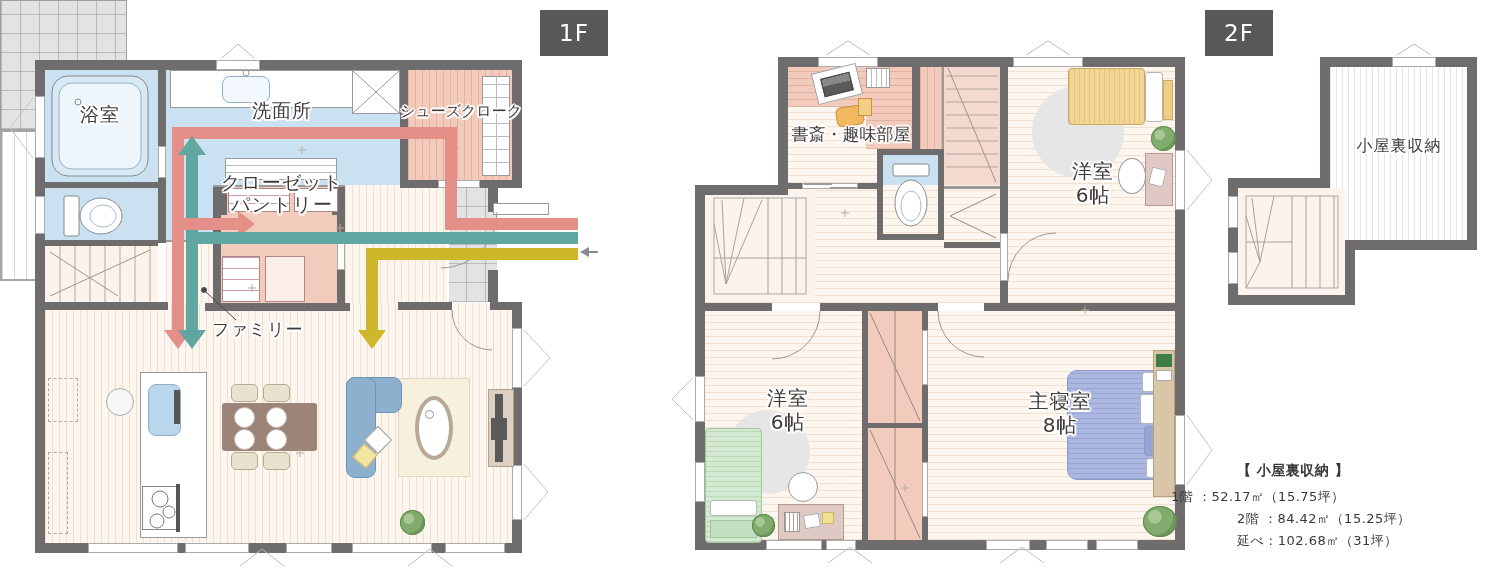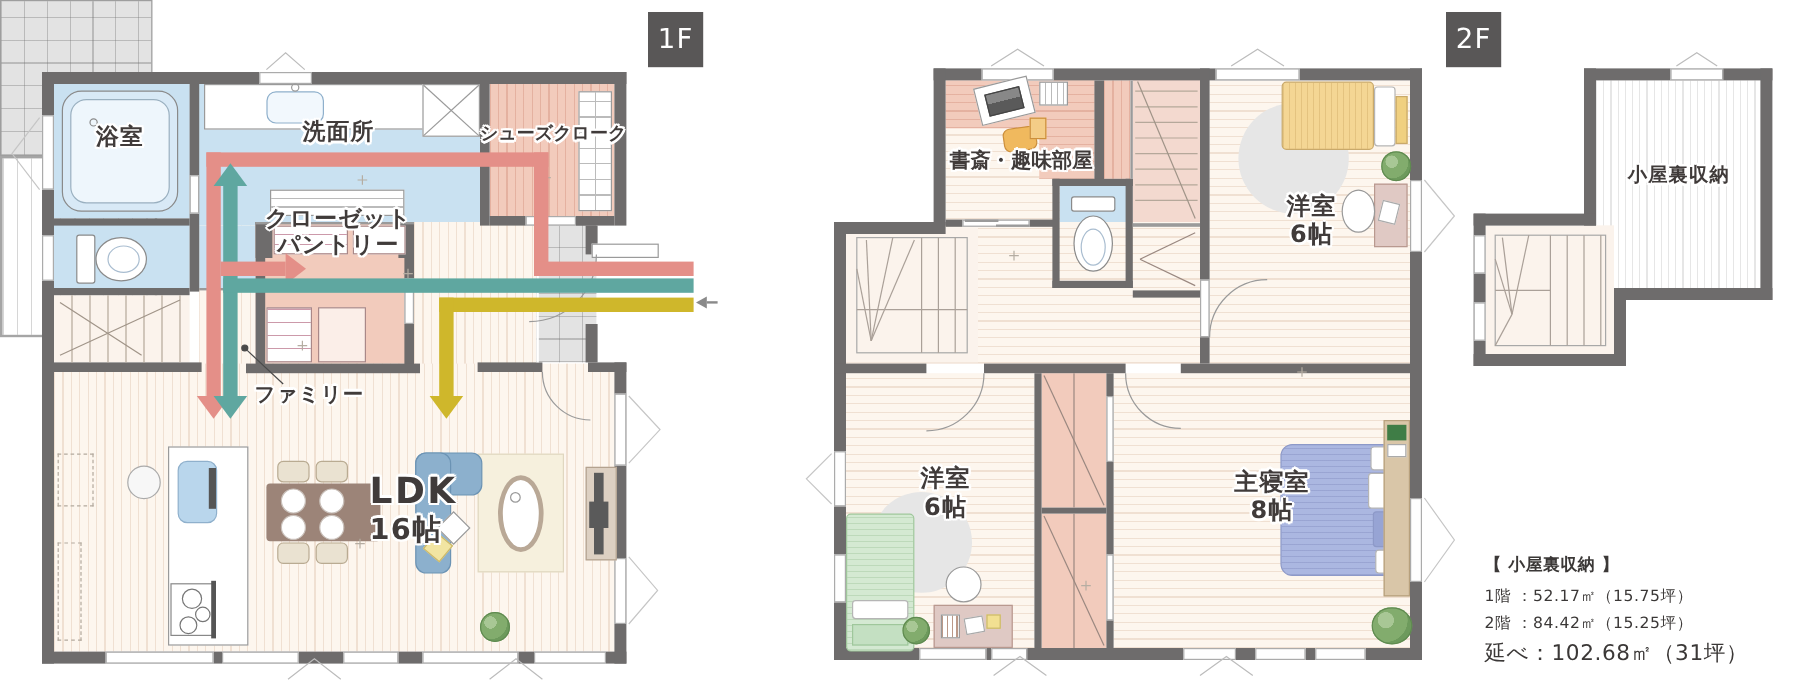--- a/index.html
+++ b/index.html
@@ -19,25 +19,25 @@
   .pvs{background-image:repeating-linear-gradient(90deg,rgba(193,110,88,.28) 0 1px,transparent 1px 7px);}
   .phs{background-image:repeating-linear-gradient(0deg,rgba(193,110,88,.28) 0 1px,transparent 1px 7px);}
   .tile{background:#e3e3e3;background-image:repeating-linear-gradient(0deg,rgba(110,110,110,.35) 0 1px,transparent 1px 19px),repeating-linear-gradient(90deg,rgba(110,110,110,.35) 0 1px,transparent 1px 19px);z-index:2;border:1px solid #9e9e9e;}
   .balc{background:#fff;border:2px solid #a5a5a5;background-image:repeating-linear-gradient(90deg,#d6d6d6 0 1px,transparent 1px 12px);z-index:3;}
   .atticf{background:#fff;background-image:repeating-linear-gradient(90deg,#e6e6e6 0 1px,transparent 1px 6px);}
   
   .fur{position:absolute;z-index:20;box-sizing:border-box;}
   .dashed{position:absolute;border:1px dashed #b3a99d;z-index:20;}
   .plant{position:absolute;border-radius:50%;background:radial-gradient(circle at 35% 35%,#a8c795 0 22%,#82ac6d 23% 60%,#6d9a5c 61%);box-shadow:inset 0 0 0 1px #5f8a50;z-index:21;}
   
-  .lbl{position:absolute;color:#403b3a;font-weight:700;letter-spacing:1px;white-space:nowrap;line-height:1.18;z-index:50;
+  .lbl{position:absolute;color:#403b3a;font-weight:400;letter-spacing:1px;white-space:nowrap;line-height:1.18;z-index:50;
        text-shadow:2px 0 #fff,-2px 0 #fff,0 2px #fff,0 -2px #fff,1.5px 1.5px #fff,-1.5px -1.5px #fff,1.5px -1.5px #fff,-1.5px 1.5px #fff;}
   .c{transform:translateX(-50%);text-align:center;}
   .lbl span{display:block;}
-  .badge{position:absolute;width:46px;height:46px;background:#595757;color:#fff;display:flex;align-items:center;justify-content:center;font-size:23px;letter-spacing:1px;z-index:55;}
+  .badge{position:absolute;width:68px;height:46px;background:#595757;color:#fff;display:flex;align-items:center;justify-content:center;font-size:23px;letter-spacing:1px;z-index:55;}
   
   .ar{position:absolute;z-index:45;}
   .tri{position:absolute;width:0;height:0;z-index:45;}
   
   .ref{position:absolute;color:#3b3837;z-index:50;letter-spacing:.5px;}
   svg.overlay{position:absolute;left:0;top:0;z-index:25;pointer-events:none;}
 </style>
 </head>
 <body>
 
@@ -158,24 +158,20 @@
   <div class="ar" style="left:589px;top:251px;width:9px;height:2px;background:#8a8a8a;"></div>
 
   <div class="lbl c" style="left:100px;top:103px;font-size:19px;">浴室</div>
   <div class="lbl c" style="left:282px;top:99px;font-size:19px;">洗面所</div>
   <div class="lbl c" style="left:461px;top:103px;font-size:15px;letter-spacing:0;">シューズクローク</div>
   <div class="lbl c" style="left:282px;top:171px;font-size:19px;">
     <span>クローゼット</span>
       <span>パントリー</span>
   </div>
   <div class="lbl" style="left:212px;top:319px;font-size:17px;">ファミリー</div>
-  <div class="lbl" style="left:308px;top:392px;">
-    <span style="font-size:30px;letter-spacing:2px;">LDK</span>
-    <span style="font-size:24px;">16帖</span>
-  </div>
 
   <div class="badge" style="left:1205px;top:10px;">2F</div>
   <div class="balc" style="left:668px;top:33px;width:127px;height:147px;"></div>
 
   <div class="fill cream hs" style="left:788px;top:67px;width:124px;height:116px;"></div>
   <div class="fill pinkr phs" style="left:788px;top:67px;width:124px;height:40px;"></div>
   <div class="fill pinkr phs" style="left:866px;top:67px;width:46px;height:82px;"></div>
   <div class="fill pinkr pvs" style="left:920px;top:67px;width:22px;height:82px;"></div>
   <div class="fill" style="left:944px;top:63px;width:56px;height:122px;background:#f3d9cf;"></div>
   <div class="fill pinkr" style="left:944px;top:190px;width:56px;height:52px;"></div>
@@ -287,23 +283,23 @@
   <div class="w" style="left:1228px;top:178px;width:102px;height:10px;"></div>
   <div class="w" style="left:1228px;top:178px;width:10px;height:127px;"></div>
   <div class="w" style="left:1228px;top:295px;width:127px;height:10px;"></div>
   <div class="w" style="left:1345px;top:245px;width:10px;height:60px;"></div>
   <div class="win" style="left:1392px;top:57px;width:44px;height:10px;"></div>
   <div class="win" style="left:1228px;top:196px;width:10px;height:32px;"></div>
   <div class="win" style="left:1228px;top:252px;width:10px;height:32px;"></div>
   <div class="lbl c" style="left:1399px;top:137px;font-size:16px;letter-spacing:1px;">小屋裏収納</div>
 
   <div class="ref" style="left:1237px;top:462px;font-size:14px;font-weight:600;">【 小屋裏収納 】</div>
-  <div class="ref" style="left:1237px;top:488px;font-size:13px;">1階 ：52.17㎡（15.75坪）</div>
+  <div class="ref" style="left:1171px;top:488px;font-size:13px;">1階 ：52.17㎡（15.75坪）</div>
   <div class="ref" style="left:1237px;top:510px;font-size:13px;">2階 ：84.42㎡（15.25坪）</div>
-  <div class="ref" style="left:1237px;top:532px;font-size:18px;">延べ：102.68㎡（31坪）</div>
+  <div class="ref" style="left:1237px;top:532px;font-size:13px;">延べ：102.68㎡（31坪）</div>
 
   <svg class="overlay" width="1500" height="577" viewBox="0 0 1500 577">
     <g stroke="#8a8a8a" fill="none">
       <rect x="52" y="76" width="96" height="100" rx="16" fill="#d8e9f6"></rect>
       <rect x="59" y="83" width="82" height="86" rx="13" stroke="#9ab0c0" fill="#eef6fc"></rect>
       <circle cx="78" cy="102" r="3"></circle>
     </g>
     <g stroke="#8a8a8a" fill="#fff">
       <rect x="64" y="196" width="15" height="40" rx="2"></rect>
       <ellipse cx="101" cy="216" rx="21" ry="18"></ellipse>

